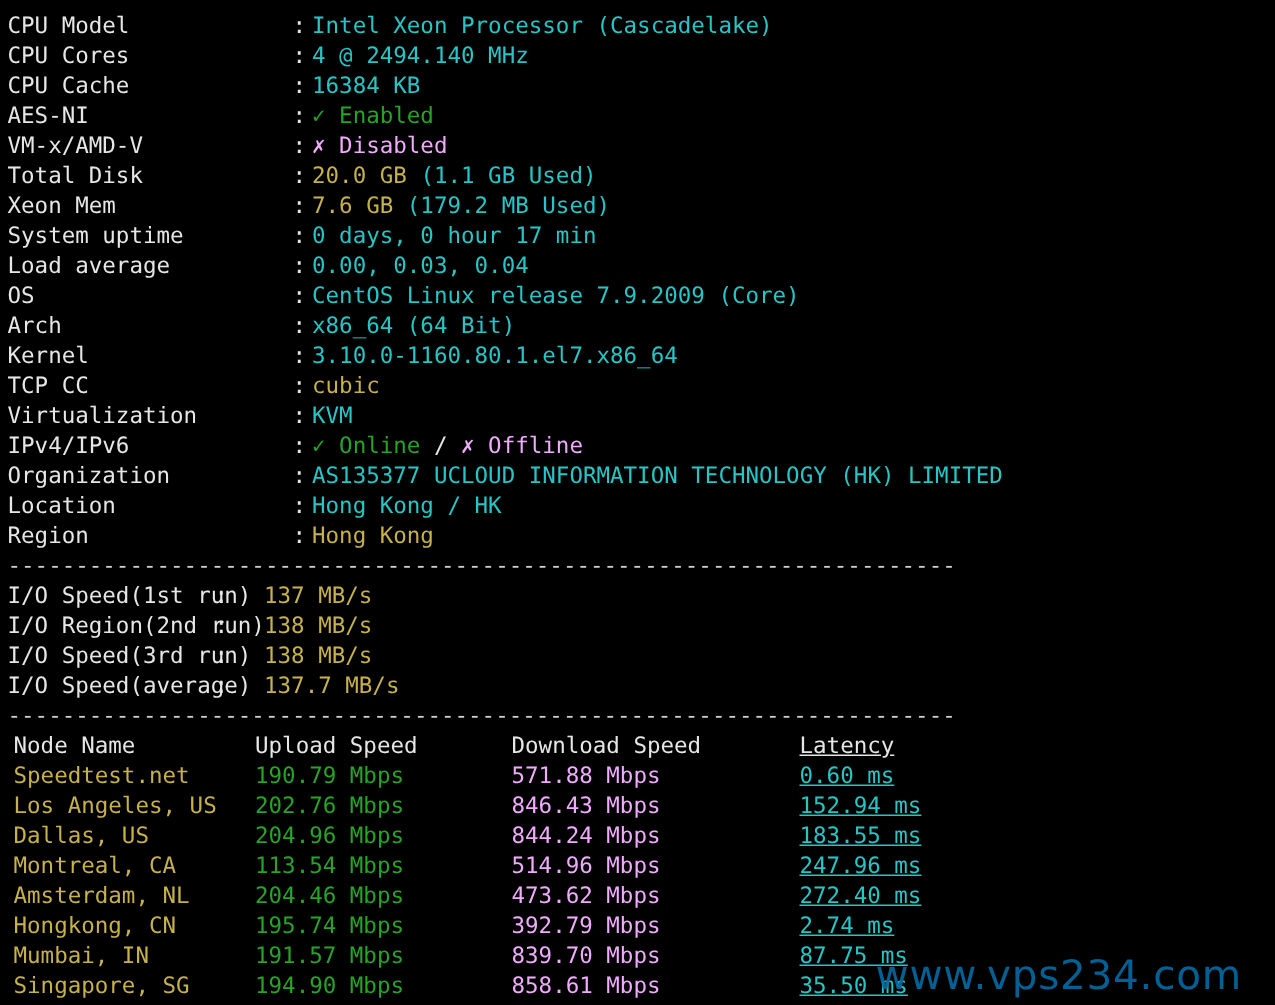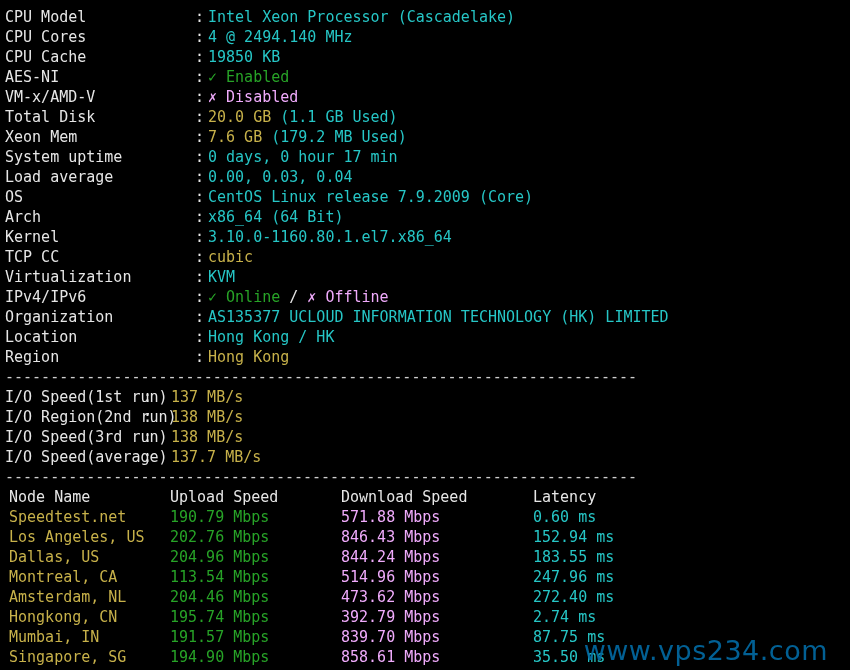--- a/index.html
+++ b/index.html
@@ -59,28 +59,28 @@
     color: #cfcfcf;
     white-space: pre;
     overflow: hidden;
     letter-spacing: 0px;
   }
 
   
   .io-row { position: relative; height: 20px; }
   .io-lbl { position: absolute; left: 0; color: #e6e6e6; white-space: pre; text-align: right; }
   .io-colon { position: absolute; left: 138px; color: #e6e6e6; }
-  .io-val { position: absolute; left: 166px; white-space: pre; }
+  .io-val { position: absolute; left: 151px; white-space: pre; padding-left: 20px; }
 
   
   .st-row { position: relative; height: 20px; }
   .st-c0 { position: absolute; left: 4px;    white-space: pre; }
   .st-c1 { position: absolute; left: 165px; white-space: pre; }
   .st-c2 { position: absolute; left: 336px; white-space: pre; }
-  .st-c3 { position: absolute; left: 528px; white-space: pre; }
+  .st-c3 { position: absolute; left: 528px; white-space: pre; text-decoration: underline; }
   .st-head { color: #e6e6e6; }
 
   .watermark {
     position: absolute;
     right: 6px;
     bottom: 2px;
     font-family: "DejaVu Sans", "Liberation Sans", sans-serif;
     font-size: 27px;
     line-height: 34px;
     color: #0369a1;
@@ -102,21 +102,21 @@
           <span class="val c-cyan">Intel Xeon Processor (Cascadelake)</span>
         </div>
         <div class="info-row">
           <span class="lbl">CPU Cores</span>
           <span class="colon">:</span>
           <span class="val c-cyan">4 @ 2494.140 MHz</span>
         </div>
         <div class="info-row">
           <span class="lbl">CPU Cache</span>
           <span class="colon">:</span>
-          <span class="val c-cyan">19850 KB</span>
+          <span class="val c-cyan">16384 KB</span>
         </div>
         <div class="info-row">
           <span class="lbl">AES-NI</span>
           <span class="colon">:</span>
           <span class="val c-green">✓ Enabled</span>
         </div>
         <div class="info-row">
           <span class="lbl">VM-x/AMD-V</span>
           <span class="colon">:</span>
           <span class="val c-red">✗ Disabled</span>

